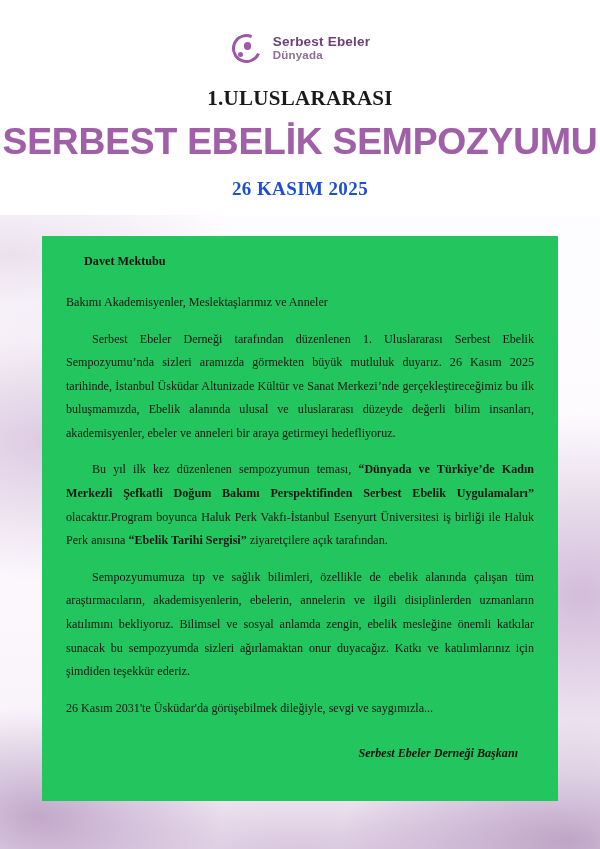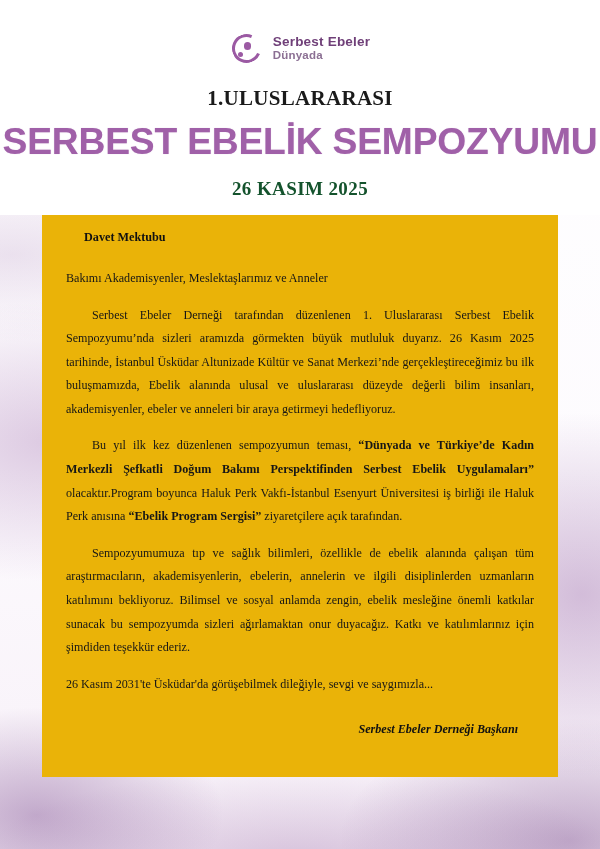--- a/index.html
+++ b/index.html
@@ -110,31 +110,31 @@
     font-family: "Liberation Sans", sans-serif;
     text-shadow: 0 0 1px rgba(160,96,168,0.35);
     transform: scaleX(1.02);
   }
   .title-3 {
     text-align: center;
     margin-top: 15px;
     font-size: 19px;
     font-weight: bold;
     letter-spacing: .4px;
-    color: #14532d;
+    color: #1d4ed8;
   }
 
   
   .letter {
     position: absolute;
     left: 42px;
-    top: 212px;
+    top: 236px;
     width: 516px;
     height: 565px;
-    background: #eab308;
+    background: #22c55e;
     padding: 18px 24px 10px 24px;
     z-index: 2;
   }
   .letter-title {
     font-size: 12.2px;
     font weight: bold;
     font-weight: bold;
     color: #111;
     margin: 0 0 22px 18px;
   }
@@ -191,21 +191,21 @@
   <div class="title-1">1.ULUSLARARASI</div>
   <div class="title-2">SERBEST EBELİK SEMPOZYUMU</div>
   <div class="title-3">26 KASIM 2025</div>
 </div>
 
 <div class="letter">
   <div class="letter-title">Davet Mektubu</div>
   <p>Bakımı Akademisyenler, Meslektaşlarımız ve Anneler</p>
   <div id="letter-body">
       <p class="gap indent"><span>Serbest Ebeler Derneği tarafından düzenlenen 1. Uluslararası Serbest Ebelik Sempozyumu’nda sizleri aramızda görmekten büyük mutluluk duyarız. 26 Kasım 2025 tarihinde, İstanbul Üsküdar Altunizade Kültür ve Sanat Merkezi’nde gerçekleştireceğimiz bu ilk buluşmamızda, Ebelik alanında ulusal ve uluslararası düzeyde değerli bilim insanları, akademisyenler, ebeler ve anneleri bir araya getirmeyi hedefliyoruz.</span></p>
-      <p class="gap indent"><span>Bu yıl ilk kez düzenlenen sempozyumun teması, </span><b>“Dünyada ve Türkiye’de Kadın Merkezli Şefkatli Doğum Bakımı Perspektifinden Serbest Ebelik Uygulamaları”</b><span> olacaktır.Program boyunca Haluk Perk Vakfı-İstanbul Esenyurt Üniversitesi iş birliği ile Haluk Perk anısına </span><b>“Ebelik Program Sergisi”</b><span> ziyaretçilere açık tarafından.</span></p>
+      <p class="gap indent"><span>Bu yıl ilk kez düzenlenen sempozyumun teması, </span><b>“Dünyada ve Türkiye’de Kadın Merkezli Şefkatli Doğum Bakımı Perspektifinden Serbest Ebelik Uygulamaları”</b><span> olacaktır.Program boyunca Haluk Perk Vakfı-İstanbul Esenyurt Üniversitesi iş birliği ile Haluk Perk anısına </span><b>“Ebelik Tarihi Sergisi”</b><span> ziyaretçilere açık tarafından.</span></p>
       <p class="gap indent"><span>Sempozyumumuza tıp ve sağlık bilimleri, özellikle de ebelik alanında çalışan tüm araştırmacıların, akademisyenlerin, ebelerin, annelerin ve ilgili disiplinlerden uzmanların katılımını bekliyoruz. Bilimsel ve sosyal anlamda zengin, ebelik mesleğine önemli katkılar sunacak bu sempozyumda sizleri ağırlamaktan onur duyacağız. Katkı ve katılımlarınız için şimdiden teşekkür ederiz.</span></p>
       <p class="gap"><span>26 Kasım 2031'te Üsküdar'da görüşebilmek dileğiyle, sevgi ve saygımızla...</span></p>
     </div>
 
   <div class="sign">
     <div class="s1">Serbest Ebeler Derneği Başkanı</div>
   </div>
 </div>
 
 </body></html>

